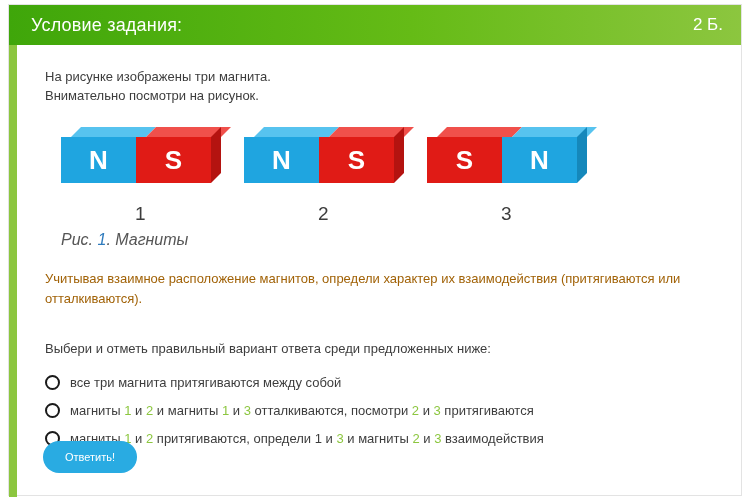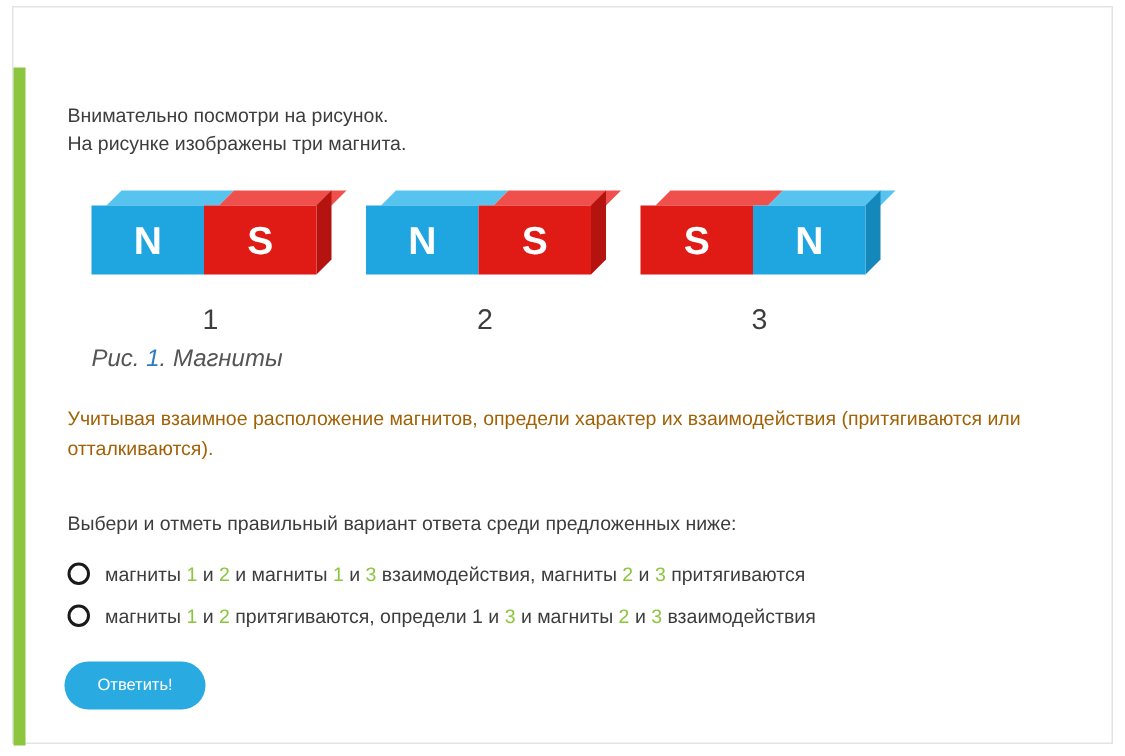--- a/index.html
+++ b/index.html
@@ -214,28 +214,32 @@
     padding: 10px 22px;
     cursor: pointer;
   }
 </style>
 </head>
 <body>
 
 <div class="page">
   <div class="card">
 
+    <div class="header">
+      <div class="header-title">Условие задания:</div>
+      <div class="header-points">2 Б.</div>
+    </div>
 
     <div class="accent-bar"></div>
 
     <div class="body">
 
       <div class="intro">
+        <div>На рисунке изображены три магнита.</div>
         <div>Внимательно посмотри на рисунок.</div>
-        <div>На рисунке изображены три магнита.</div>
       </div>
 
       <div class="magnet-row">
 
         <div class="magnet" style="left:0px;">
           <div class="top-left blue-t"></div>
           <div class="top-right red-t"></div>
           <div class="side red-d"></div>
           <div class="front">
             <div class="half blue">N</div>
@@ -275,21 +279,25 @@
         <span>Рис. </span><span class="num">1</span><span>. Магниты</span>
       </div>
 
       <div class="question">Учитывая взаимное расположение магнитов, определи характер их взаимодействия (притягиваются или отталкиваются).</div>
 
       <div class="prompt">Выбери и отметь правильный вариант ответа среди предложенных ниже:</div>
 
       <div class="options" id="options-container">
           <div class="option">
             <span class="radio"></span>
-            <span><span>магниты </span><span class="opt-num">1</span><span> и </span><span class="opt-num">2</span><span> и магниты </span><span class="opt-num">1</span><span> и </span><span class="opt-num">3</span><span> взаимодействия, магниты </span><span class="opt-num">2</span><span> и </span><span class="opt-num">3</span><span> притягиваются</span></span>
+            <span><span>все три магнита притягиваются между собой</span></span>
+          </div>
+          <div class="option">
+            <span class="radio"></span>
+            <span><span>магниты </span><span class="opt-num">1</span><span> и </span><span class="opt-num">2</span><span> и магниты </span><span class="opt-num">1</span><span> и </span><span class="opt-num">3</span><span> отталкиваются, посмотри </span><span class="opt-num">2</span><span> и </span><span class="opt-num">3</span><span> притягиваются</span></span>
           </div>
           <div class="option">
             <span class="radio"></span>
             <span><span>магниты </span><span class="opt-num">1</span><span> и </span><span class="opt-num">2</span><span> притягиваются, определи </span><span>1</span><span> и </span><span class="opt-num">3</span><span> и магниты </span><span class="opt-num">2</span><span> и </span><span class="opt-num">3</span><span> взаимодействия</span></span>
           </div>
         </div>
 
     </div>
 
     <button class="answer-button">Ответить!</button>

